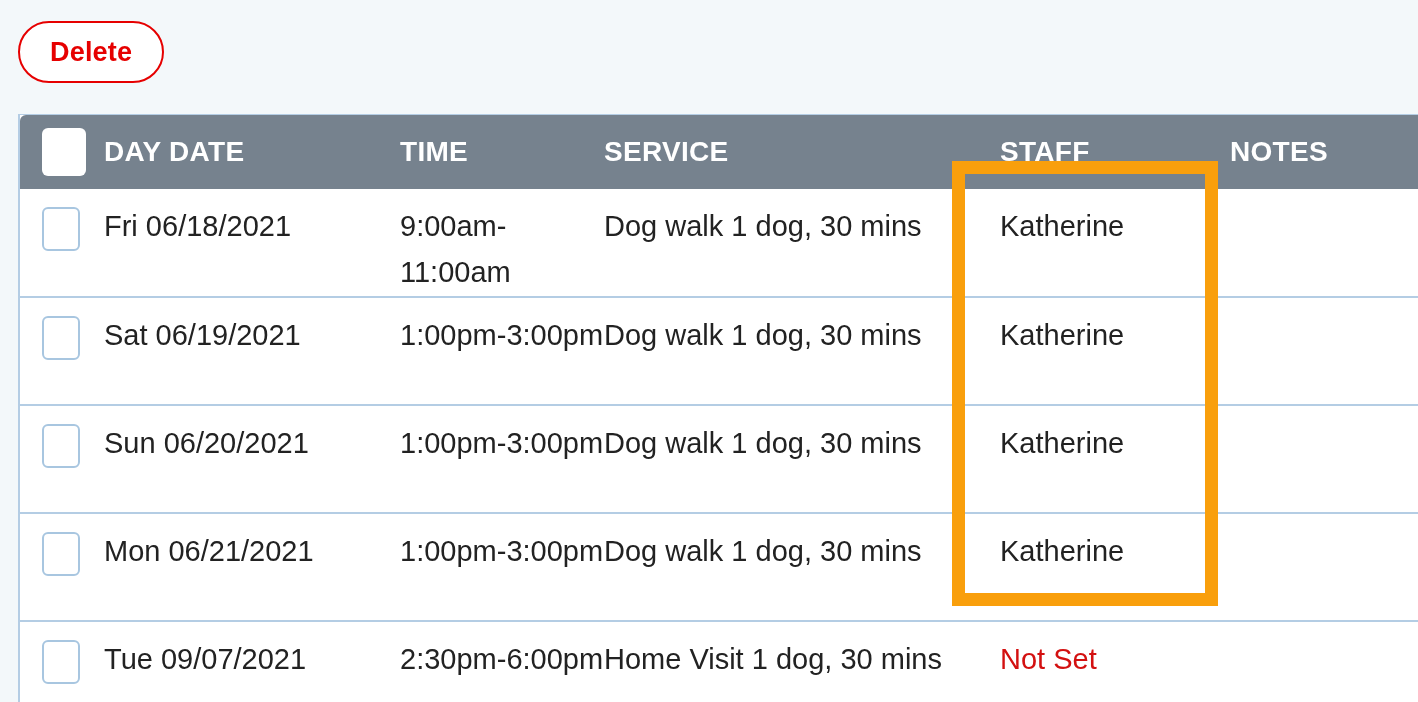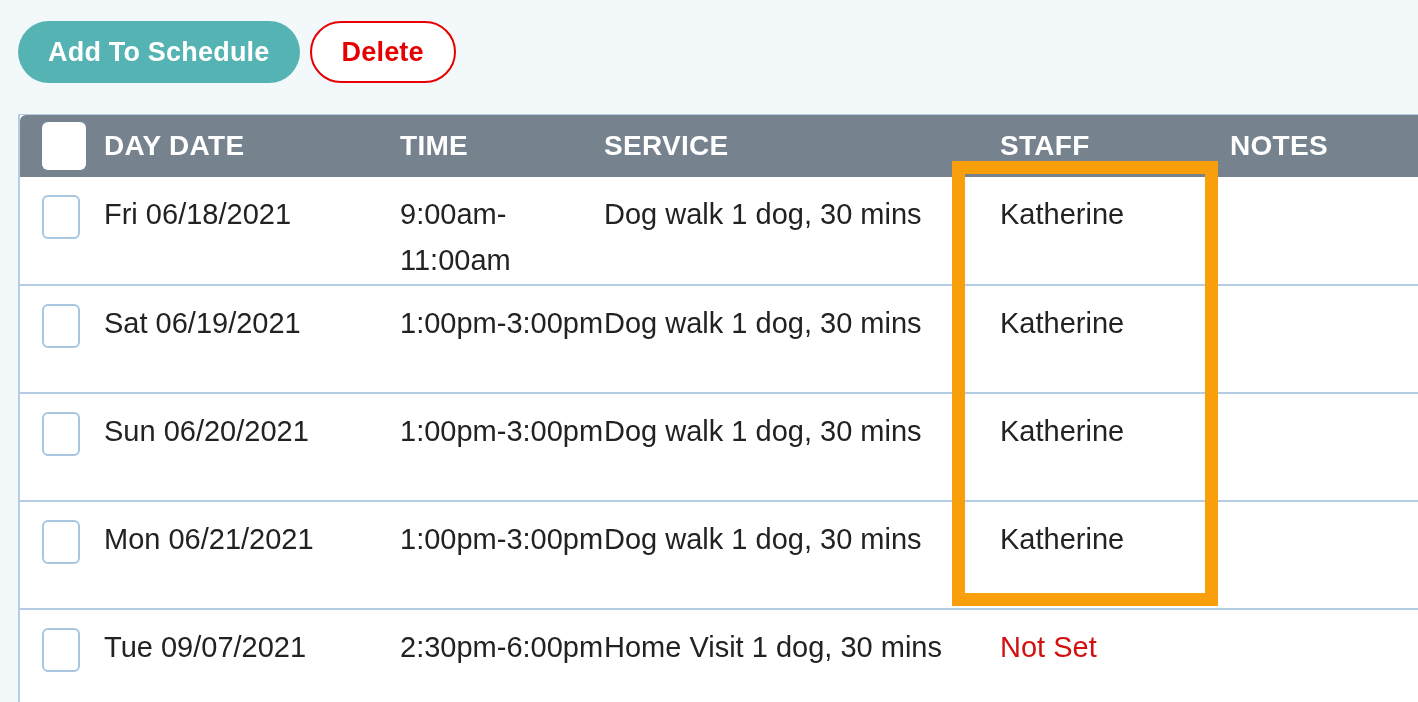--- a/index.html
+++ b/index.html
@@ -76,21 +76,21 @@
     table-layout: fixed;
   }
   thead tr {
     background: #76828e;
   }
   thead th {
     color: #ffffff;
     font-size: 28px;
     font-weight: bold;
     text-align: left;
-    height: 62px;
+    height: 74px;
     padding: 0;
     vertical-align: middle;
     letter-spacing: 0.3px;
   }
   thead th.c-check { border-top-left-radius: 6px; }
 
   col.c-check  { width: 84px; }
   col.c-day    { width: 296px; }
   col.c-time   { width: 204px; }
   col.c-serv   { width: 396px; }
@@ -142,21 +142,20 @@
     border: 13px solid #f99f0c;
     box-sizing: border-box;
     pointer-events: none;
     z-index: 20;
   }
 </style>
 </head>
 <body>
 
 <div id="toolbar">
-  <div class="btn btn-teal gap-sm">Add To Schedule</div>
   <div class="btn btn-danger gap-lg">Delete</div>
 </div>
 
 <div id="grid-wrap">
   <table id="schedule-grid">
     <colgroup>
       <col class="c-check">
         <col class="c-day">
         <col class="c-time">
       <col class="c-serv">

